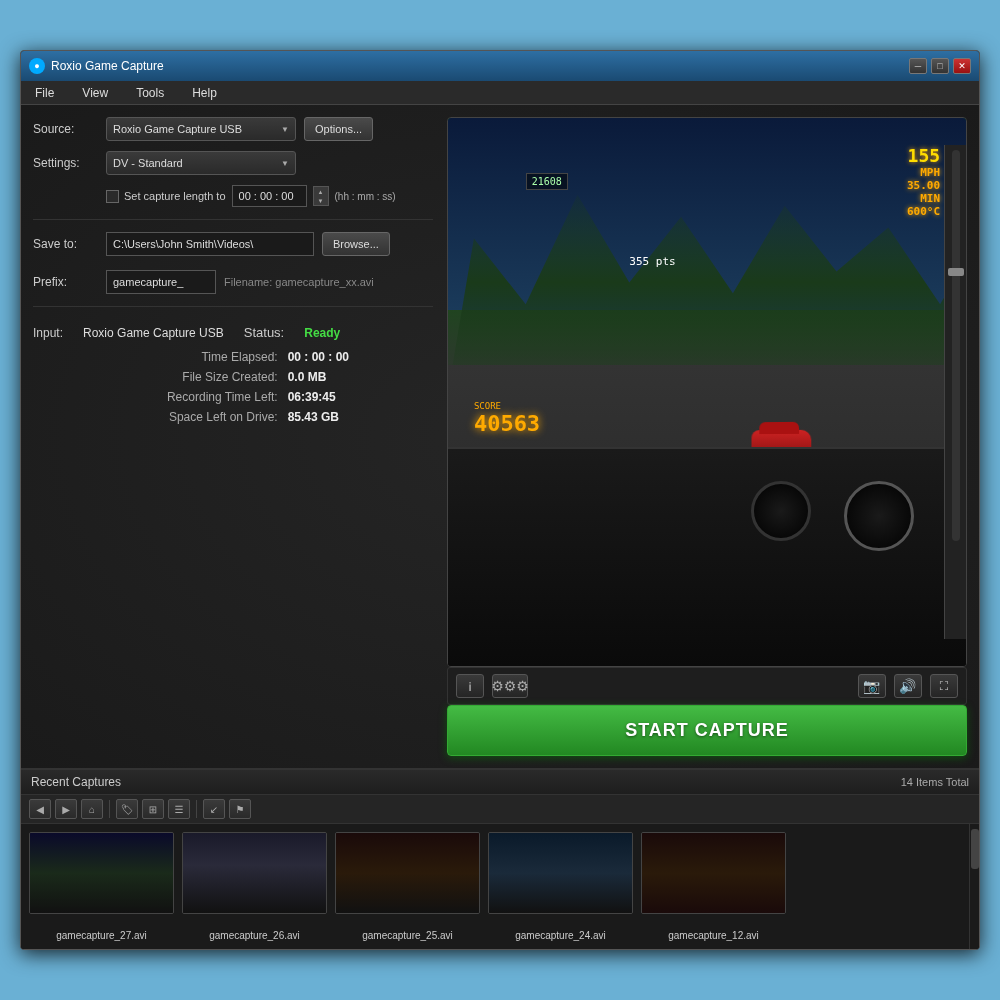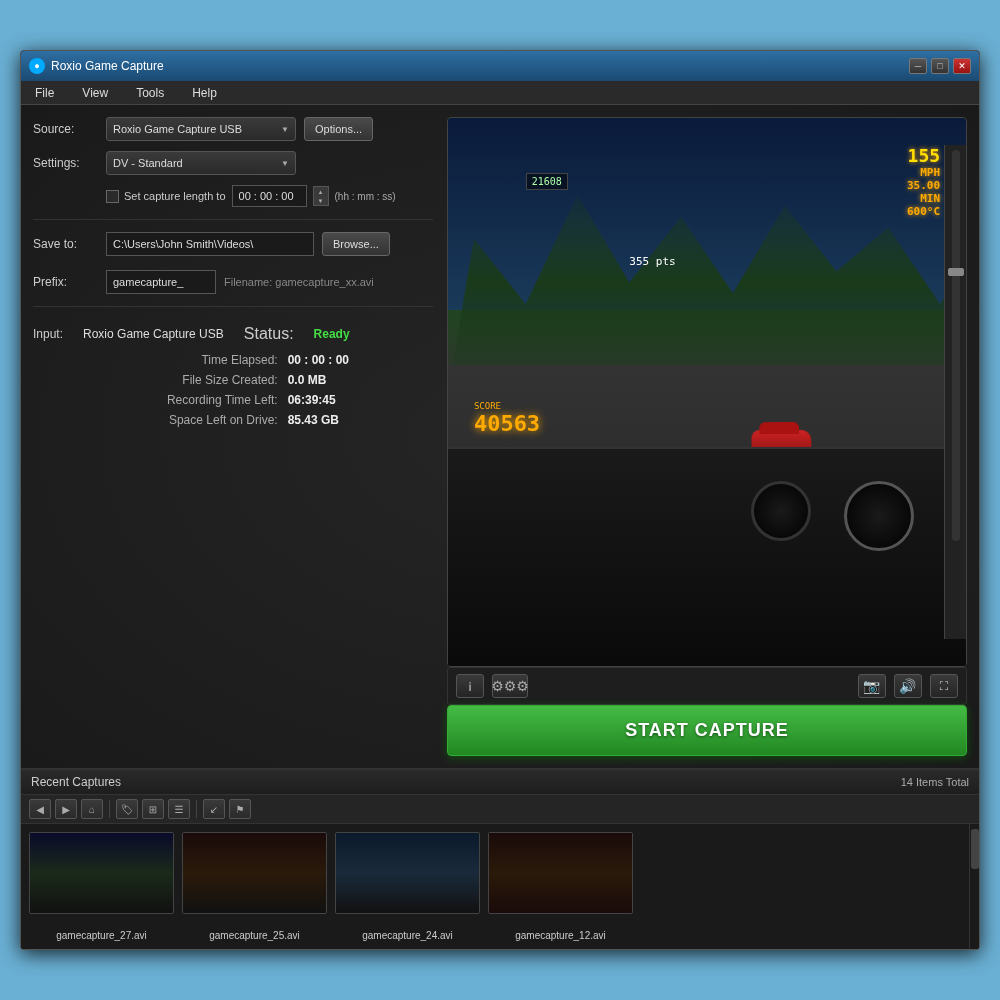--- a/index.html
+++ b/index.html
@@ -225,21 +225,21 @@
     }
     .filename-hint { color: #888; font-size: 11px; }
     .input-row {
       display: flex;
       align-items: center;
       gap: 20px;
       margin-top: 6px;
     }
     .input-label { color: #ccc; font-size: 12px; }
     .input-value { color: #ddd; font-size: 12px; }
-    .status-label { color: #ccc; font-size: 16px; }
+    .status-label { color: #ccc; font-size: 13px; }
     .status-ready { color: #44dd44; font-size: 12px; font-weight: bold; }
     .stats-section {
       margin-top: 0;
       display: grid;
       grid-template-columns: auto auto;
       gap: 6px 10px;
       padding-left: 50px;
     }
     .stat-label { color: #aaa; font-size: 12px; text-align: right; }
     .stat-value { color: #eee; font-size: 12px; font-weight: bold; }
@@ -741,20 +741,26 @@
       <div class="thumbnails-wrapper">
         <div class="thumbnails-row">
           <div class="thumb-item">
             <div class="thumb-img">
               <div class="thumb-scene-1"></div>
             </div>
             <span class="thumb-label">gamecapture_27.avi</span>
           </div>
           <div class="thumb-item">
             <div class="thumb-img">
+              <div class="thumb-scene-2"></div>
+            </div>
+            <span class="thumb-label">gamecapture_26.avi</span>
+          </div>
+          <div class="thumb-item">
+            <div class="thumb-img">
               <div class="thumb-scene-3"></div>
             </div>
             <span class="thumb-label">gamecapture_25.avi</span>
           </div>
           <div class="thumb-item">
             <div class="thumb-img">
               <div class="thumb-scene-4"></div>
             </div>
             <span class="thumb-label">gamecapture_24.avi</span>
           </div>

